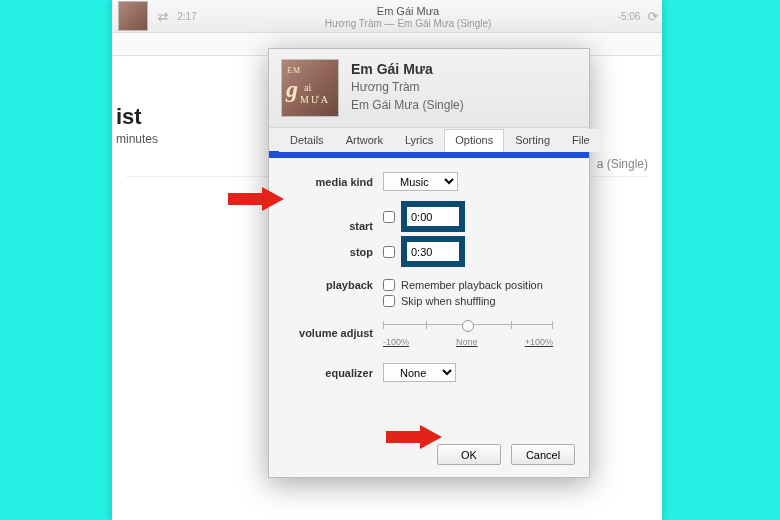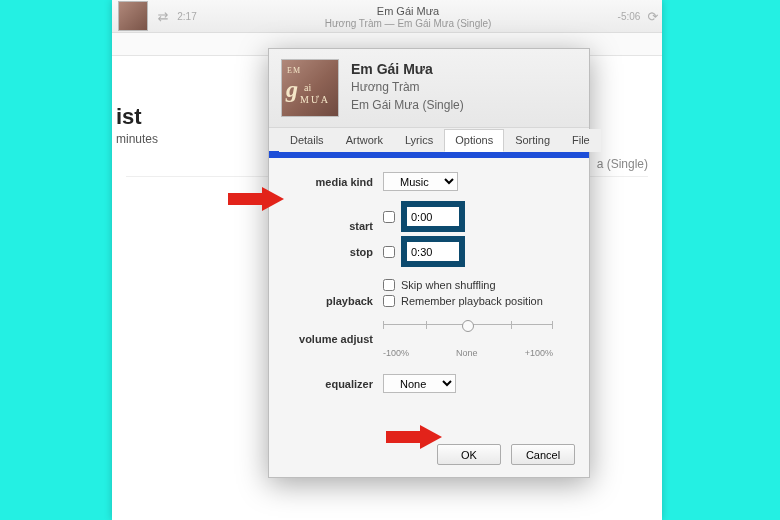--- a/index.html
+++ b/index.html
@@ -140,21 +140,21 @@
   input.time {
     width:44px; height:17px;
     font-size:11px; padding:1px 4px;
     border:6px solid #0c4a6e; background:#fff;
   }
   input[type=checkbox].cb { width:12px; height:12px; margin:0; }
 
   .stack-rows .row { margin-bottom:4px; }
   .stack-rows .row:first-child { margin-bottom:4px;align-items:flex-end; }
 
-  .slider-wrap { display:flex; flex-direction:column; gap:17px; }
+  .slider-wrap { display:flex; flex-direction:column; gap:6px;text-decoration:underline; }
   .slider-track {
     width:170px; height:12px; position:relative;
   }
   .slider-track .line {
     position:absolute; left:0; right:0; top:5px;
     border-top:1px solid #b5b5b5;
   }
   .slider-track .tick {
     position:absolute; top:2px; width:1px; height:8px; background:#b5b5b5;
   }
@@ -279,31 +279,31 @@
           <input type="checkbox" class="cb" style="">
           <input class="time" value="0:30" style="">
         </span>
       </div>
     </div>
 
     <div style="height:8px"></div>
 
     <div class="stack-rows">
       <div class="row">
+        <span class="lab">playback</span>
+        <span class="ctrl">
+          <input type="checkbox" class="cb" style="">
+          <span>Remember playback position</span>
+        </span>
+      </div>
+      <div class="row">
         <span class="lab"></span>
         <span class="ctrl">
           <input type="checkbox" class="cb" style="">
           <span>Skip when shuffling</span>
-        </span>
-      </div>
-      <div class="row">
-        <span class="lab">playback</span>
-        <span class="ctrl">
-          <input type="checkbox" class="cb" style="">
-          <span>Remember playback position</span>
         </span>
       </div>
     </div>
 
     <div style="height:8px"></div>
 
     <div class="row">
       <span class="lab">volume adjust</span>
       <div class="slider-wrap">
         <div class="slider-track">

